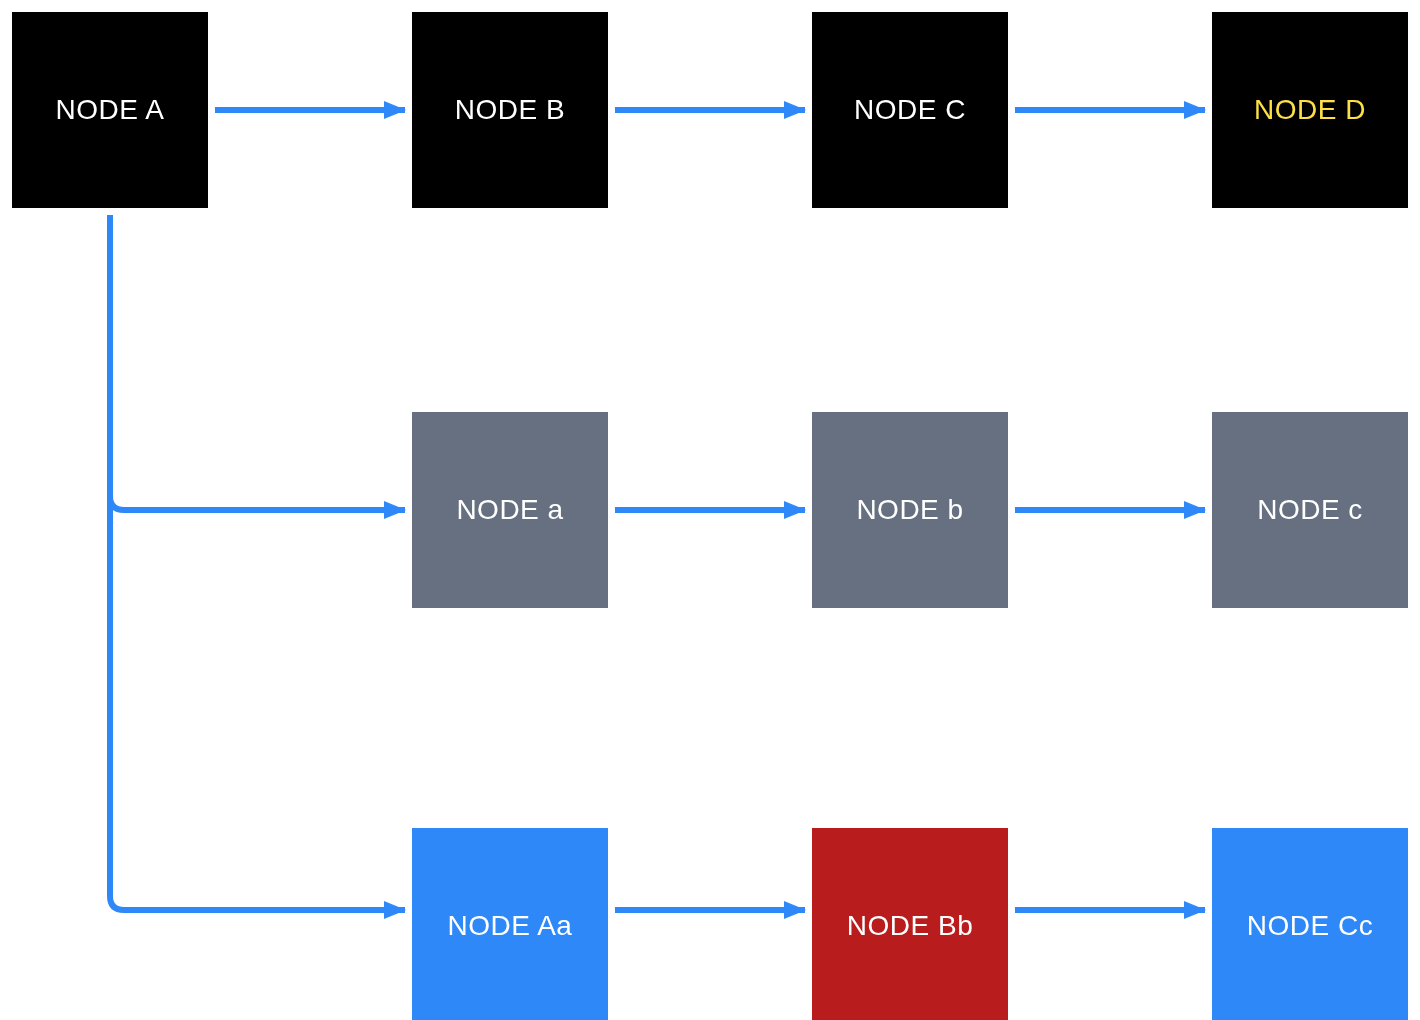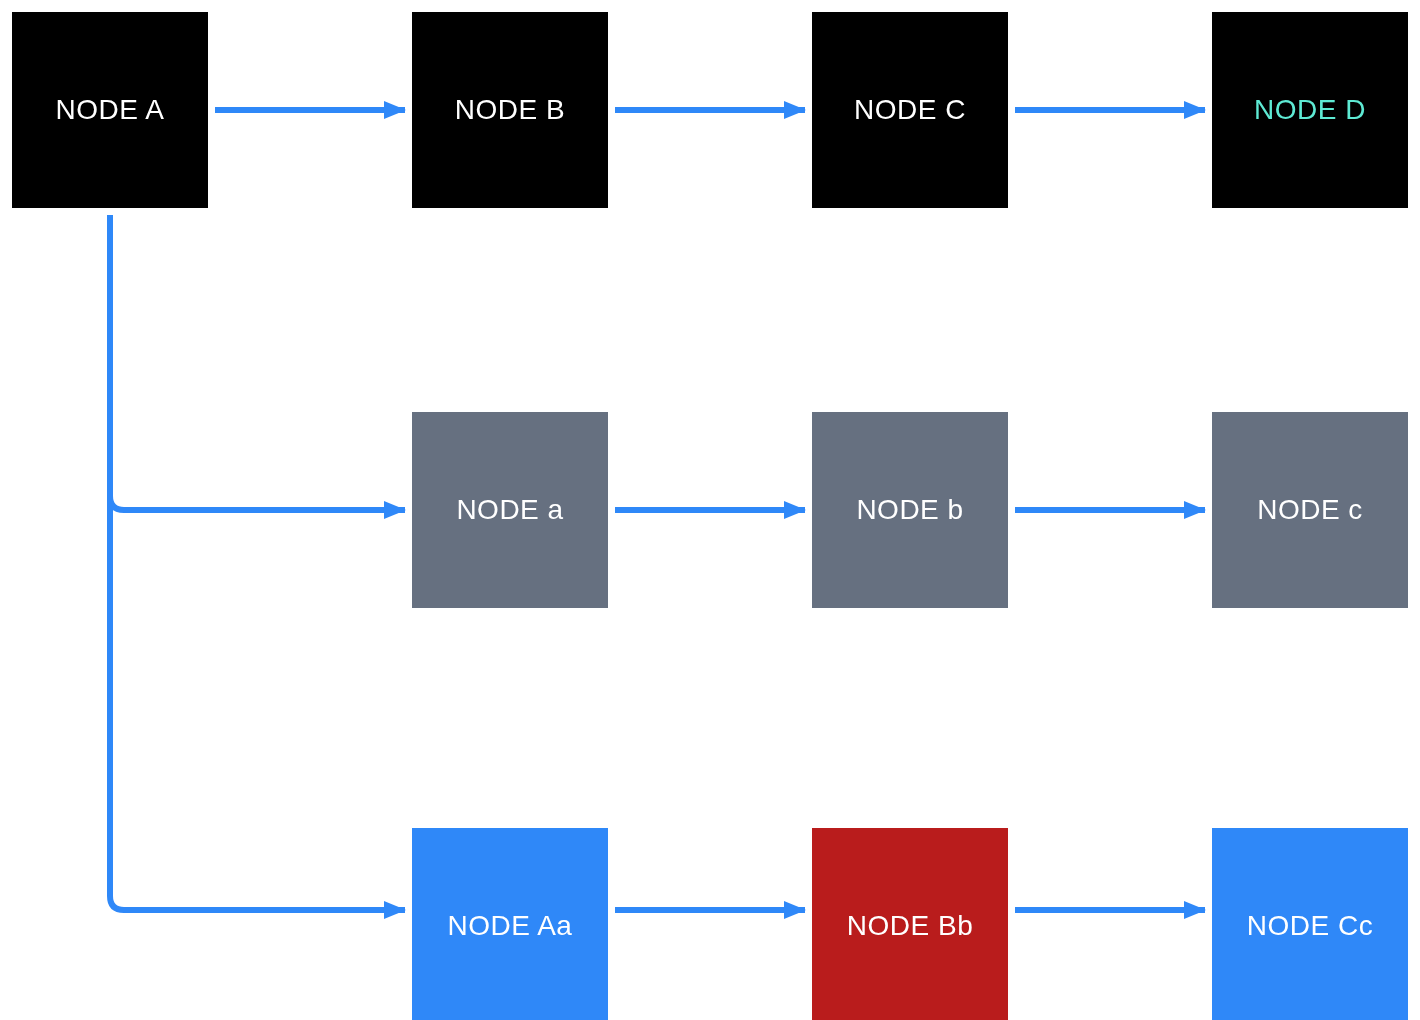--- a/index.html
+++ b/index.html
@@ -72,21 +72,21 @@
 
   <div class="node r1 c1" style="background: rgb(0, 0, 0); color: rgb(255, 255, 255);">
     <span>NODE A</span>
   </div>
   <div class="node r1 c2" style="background: rgb(0, 0, 0); color: rgb(255, 255, 255);">
     <span>NODE B</span>
   </div>
   <div class="node r1 c3" style="background: rgb(0, 0, 0); color: rgb(255, 255, 255);">
     <span>NODE C</span>
   </div>
-  <div class="node r1 c4" style="background: rgb(0, 0, 0); color: #5eead4; align-items: center;">
+  <div class="node r1 c4" style="background: rgb(0, 0, 0); color: #fde047; align-items: center;">
     <span>NODE D</span>
   </div>
 
   <div class="node r2 c2" style="background: rgb(102, 112, 128); color: rgb(255, 255, 255);">
     <span>NODE a</span>
   </div>
   <div class="node r2 c3" style="background: rgb(102, 112, 128); color: rgb(255, 255, 255);">
     <span>NODE b</span>
   </div>
   <div class="node r2 c4" style="background: rgb(102, 112, 128); color: rgb(255, 255, 255);">

